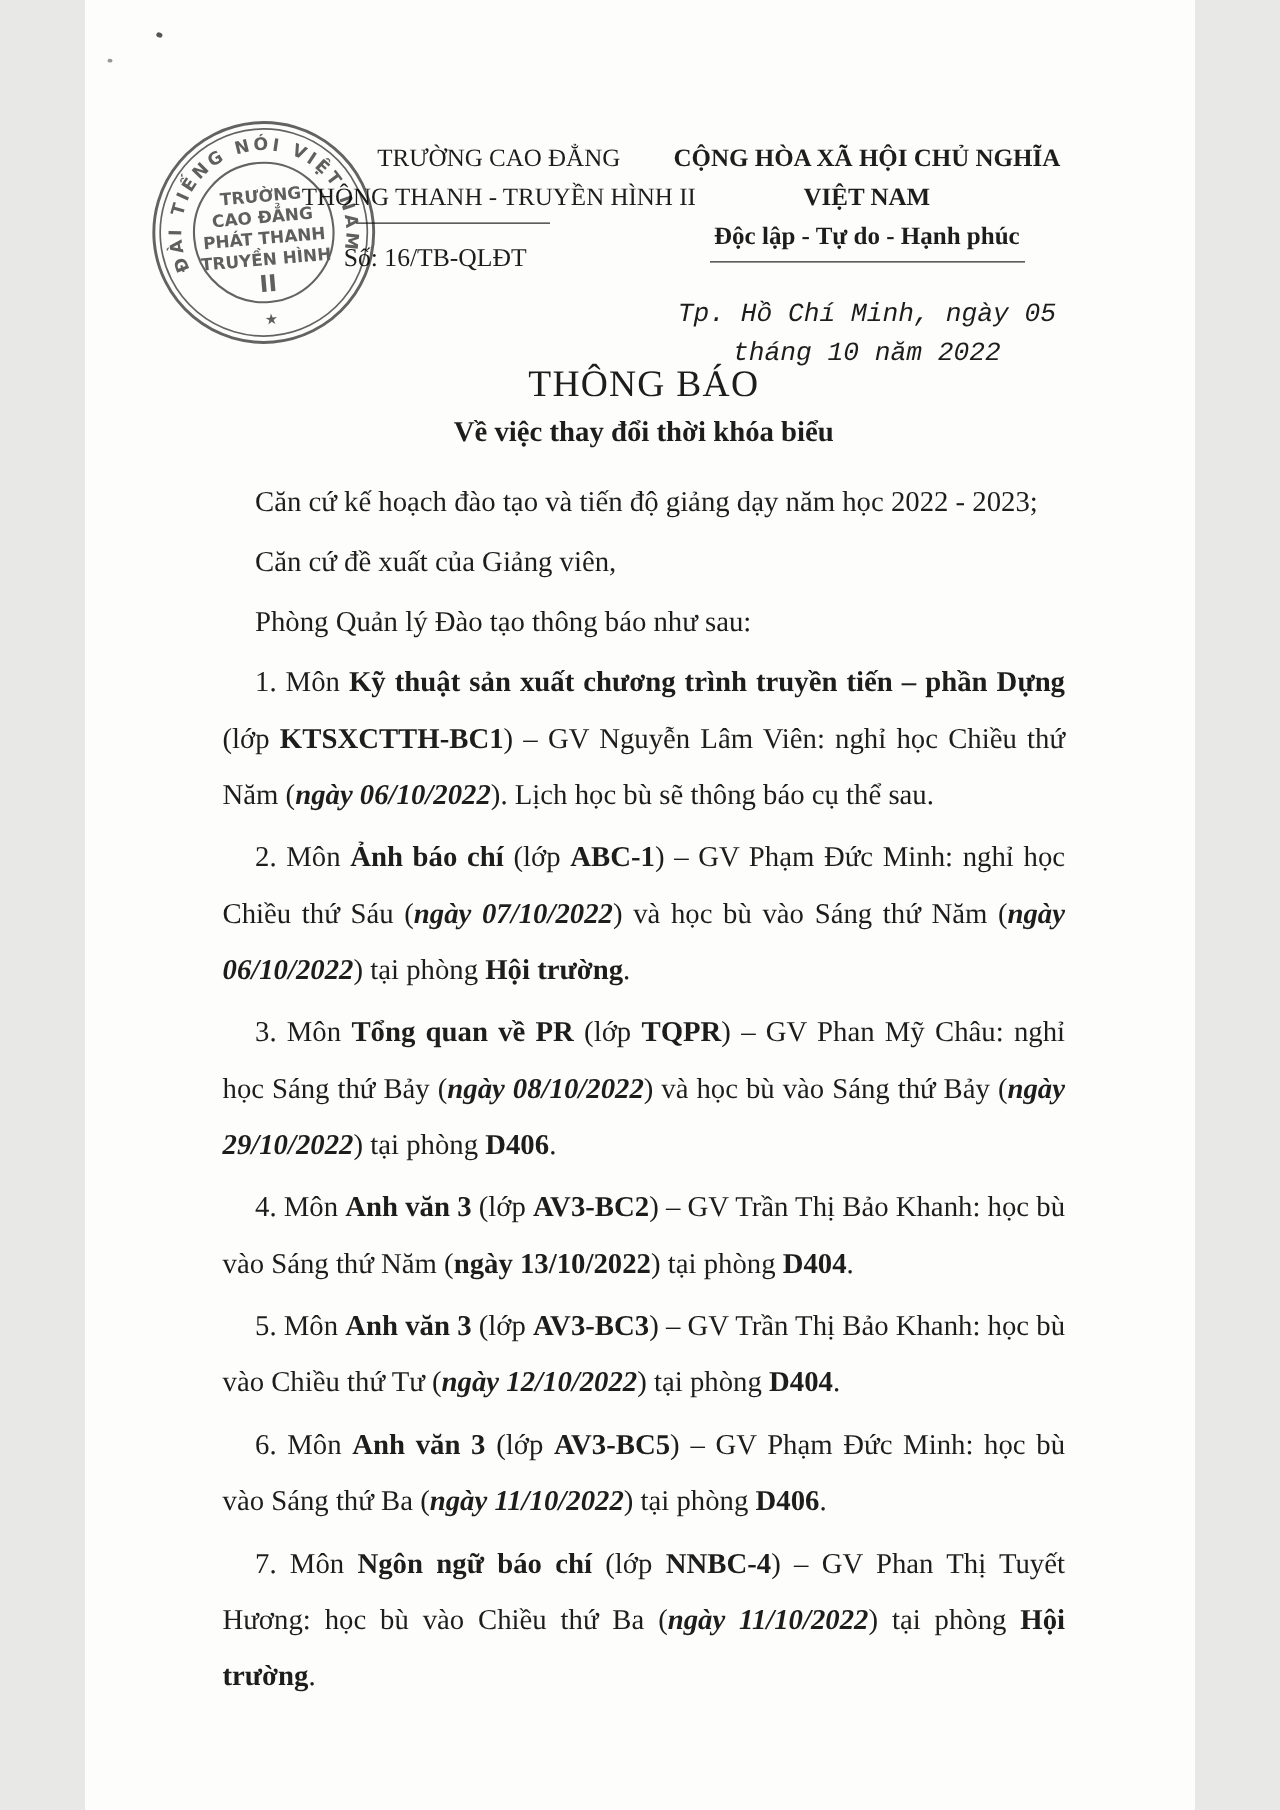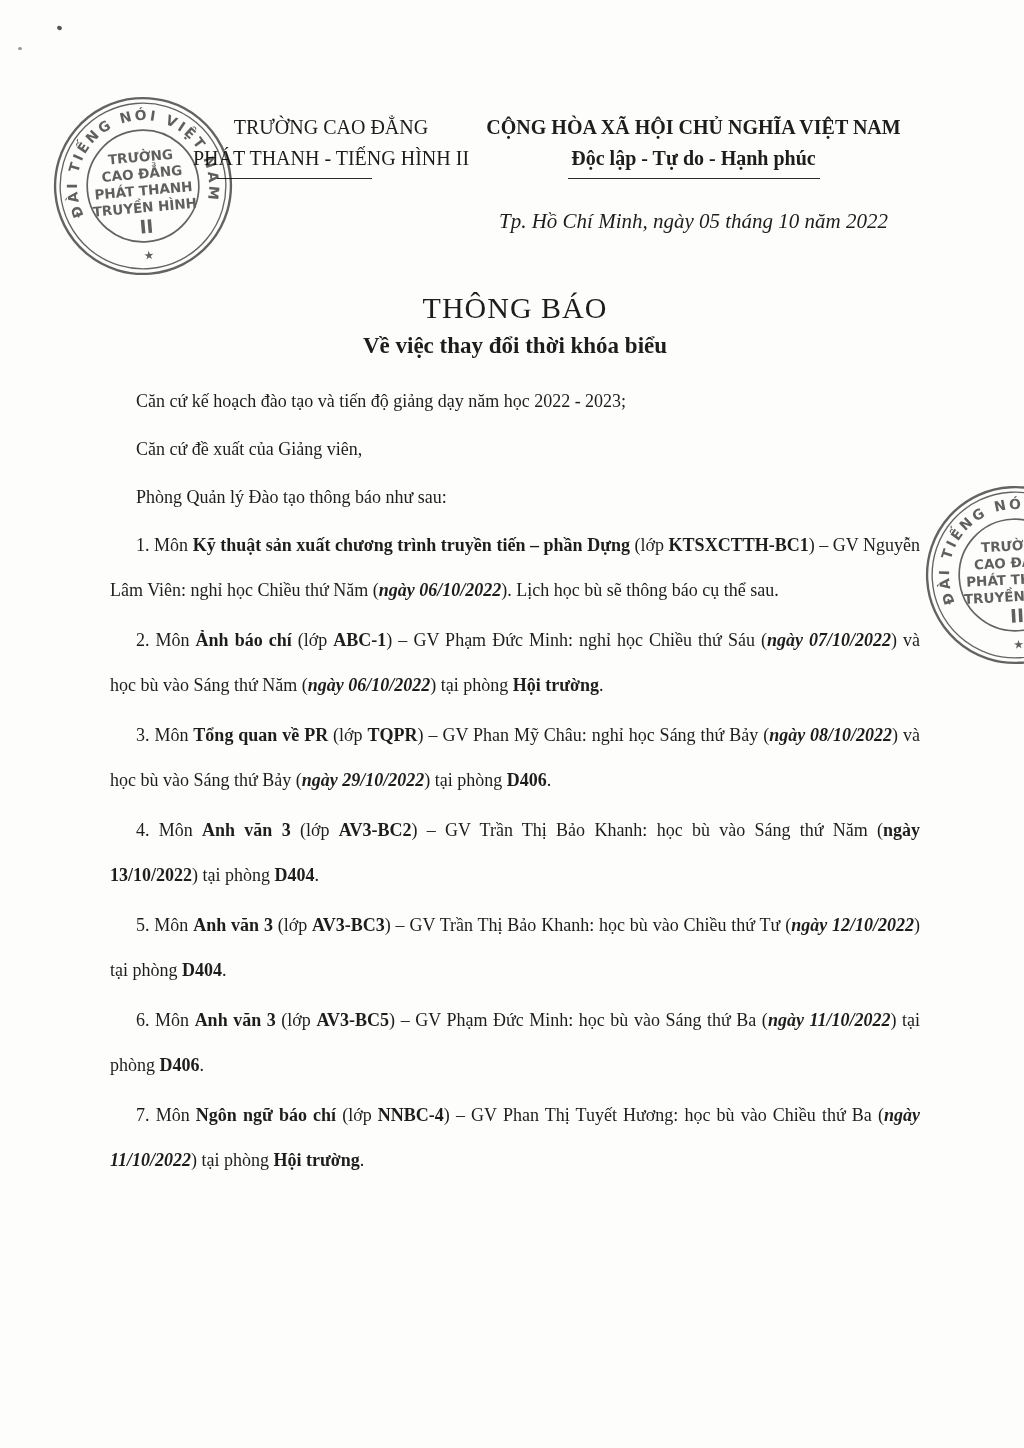--- a/index.html
+++ b/index.html
@@ -1,34 +1,34 @@
 <!DOCTYPE html>
 <html><head>
 <meta charset="utf-8">
 <style>
   html,body{margin:0;padding:0;background:#e8e8e6;}
   .page{
-    position:relative;width:1024px;height:1448px;margin:0 auto;
+    position:relative;width:888px;height:1448px;margin:0 auto;
     background:#fdfdfb;overflow:hidden;
     font-family:"Liberation Serif", serif;color:#1d1d1b;
   }
   .content{position:absolute;left:110px;right:104px;top:112px;}
   .hdr{position:relative;height:168px;}
   .hdr-left{position:absolute;left:35px;width:372px;text-align:center;font-size:20px;line-height:31px;}
   .hdr-right{position:absolute;left:357px;right:0;text-align:center;font-size:20px;line-height:31px;}
   .b{font-weight:bold;}
-  .i{font-style:italic;}
+  .i{font-style:italic;font-family:Liberation Mono, monospace;}
   .hdr .rule{height:0;border-bottom:1.6px solid #2a2a28;margin:4px auto 0 auto;}
   .hdr-left .rule{width:155px;margin-left:72px;}
   .hdr-right .rule{width:252px;}
   .doc-number{text-align:left;padding-left:62px;margin-top:13px;font-size:20.5px;}
   .dateline{margin-top:27px;font-size:21px;}
   .title{margin:10px 0 0 0;text-align:center;font-size:30px;line-height:36px;font-weight:normal;letter-spacing:1px;}
   .subtitle{margin:5px 0 0 0;text-align:center;font-size:23px;line-height:30px;font-weight:bold;}
-  .body{margin-top:18px;font-size:18px;line-height:45px;}
+  .body{margin-top:18px;font-size:23px;line-height:45px;}
   .body p{margin:0 0 3px 0;text-indent:26px;}
   .body p.item{text-align:justify;margin-bottom:5px;}
   .stamp{position:absolute;pointer-events:none;opacity:.82;mix-blend-mode:multiply;}
   .stamp-left{left:50px;top:93px;transform:rotate(-5deg);}
   .stamp-right{left:922px;top:482px;transform:rotate(-3deg);}
   .stamp svg{display:block;}
   .stamp text{font-family:"DejaVu Sans", sans-serif;font-weight:bold;fill:#3d3d3d;}
   .speck{position:absolute;background:#555;border-radius:50%;}
   .speck1{left:57px;top:26px;width:5px;height:4px;transform:rotate(20deg);}
   .speck2{left:18px;top:47px;width:4px;height:3px;opacity:.6;}
@@ -39,22 +39,23 @@
 <div class="page">
 
   <div class="speck speck1"></div>
   <div class="speck speck2"></div>
 
   <div class="content">
 
     <div class="hdr">
       <div class="hdr-left">
         <div>TRƯỜNG CAO ĐẲNG</div>
-        <div>PHÁT THANH - TIẾNG HÌNH II</div>
+        <div>THÔNG THANH - TRUYỀN HÌNH II</div>
         <div class="rule"></div>
+        <div class="doc-number">Số: 16/TB-QLĐT</div>
       </div>
       <div class="hdr-right">
         <div class="b">CỘNG HÒA XÃ HỘI CHỦ NGHĨA VIỆT NAM</div>
         <div class="b">Độc lập - Tự do - Hạnh phúc</div>
         <div class="rule"></div>
         <div class="dateline i">Tp. Hồ Chí Minh, ngày 05 tháng 10 năm 2022</div>
       </div>
     </div>
 
     <h1 class="title">THÔNG BÁO</h1>

